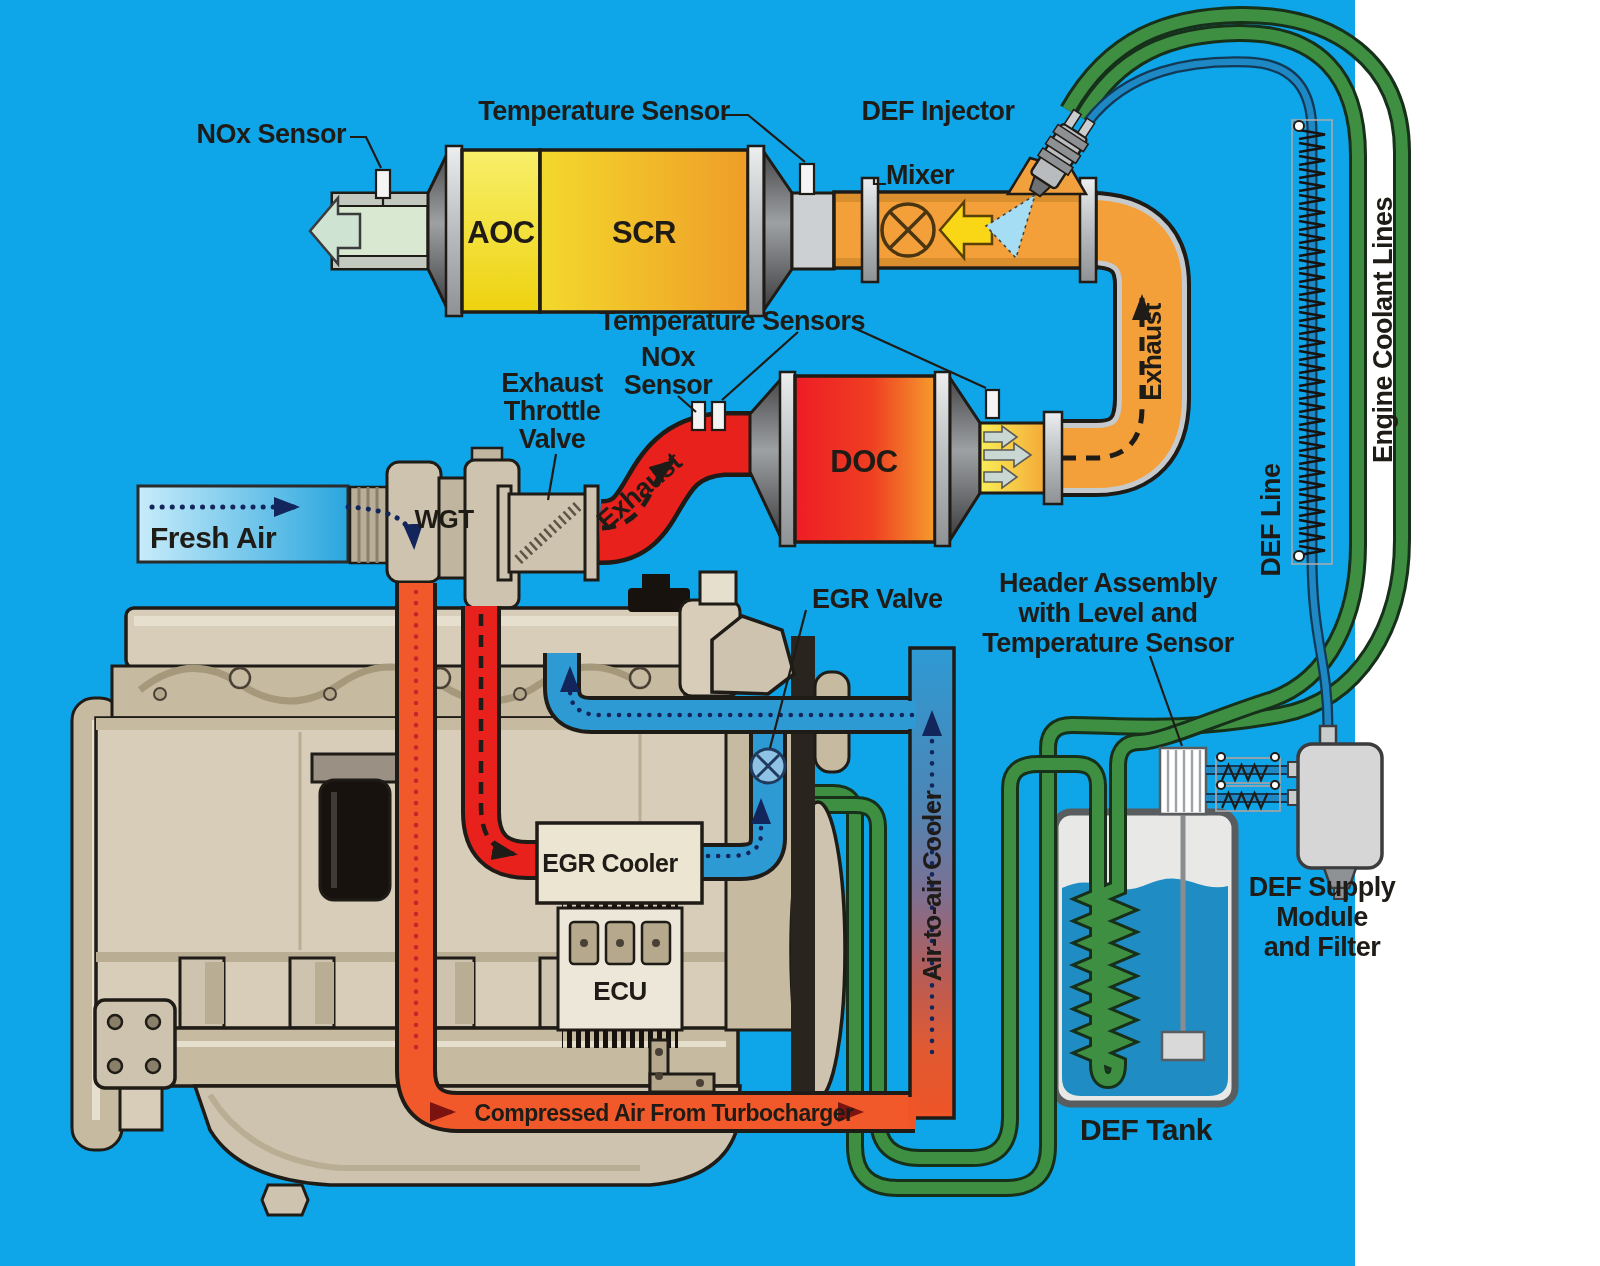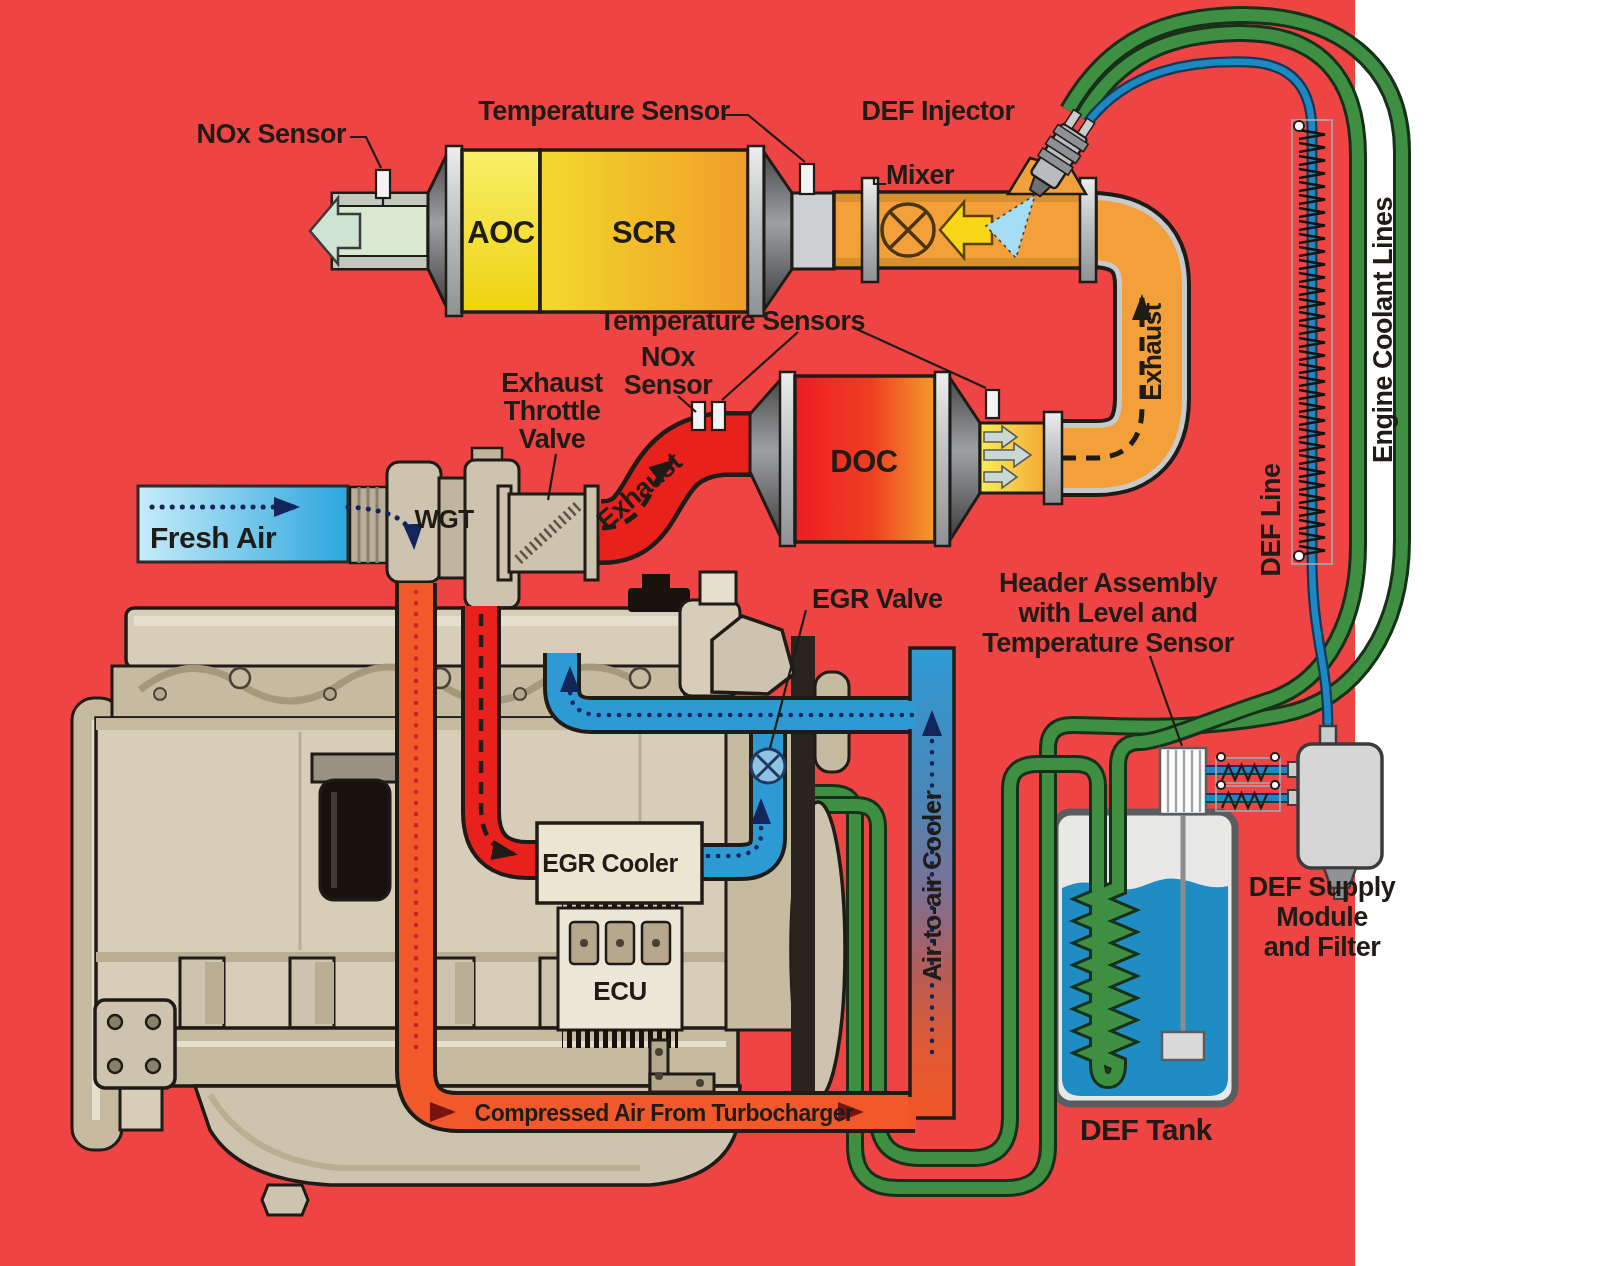--- a/index.html
+++ b/index.html
@@ -1,16 +1,16 @@
 <!DOCTYPE html>
 <html><head>
 <meta charset="utf-8">
 <style>
   html,body{margin:0;padding:0;background:#ffffff;}
-  .stage{width:1355px;height:1266px;position:relative;background:#ef4444;}
+  .stage{width:1355px;height:1266px;position:relative;background:#0ea5e9;}
   svg{display:block;}
   .lb{font-family:"Liberation Sans",sans-serif;font-weight:700;fill:#1f1b16;letter-spacing:-0.5px;}
   .leader{stroke:#1f1b16;stroke-width:2.2;fill:none;}
 </style>
 </head>
 <body>
 
 <div class="stage">
 <svg width="1600" height="1266" viewBox="0 0 1600 1266">
   <defs>

